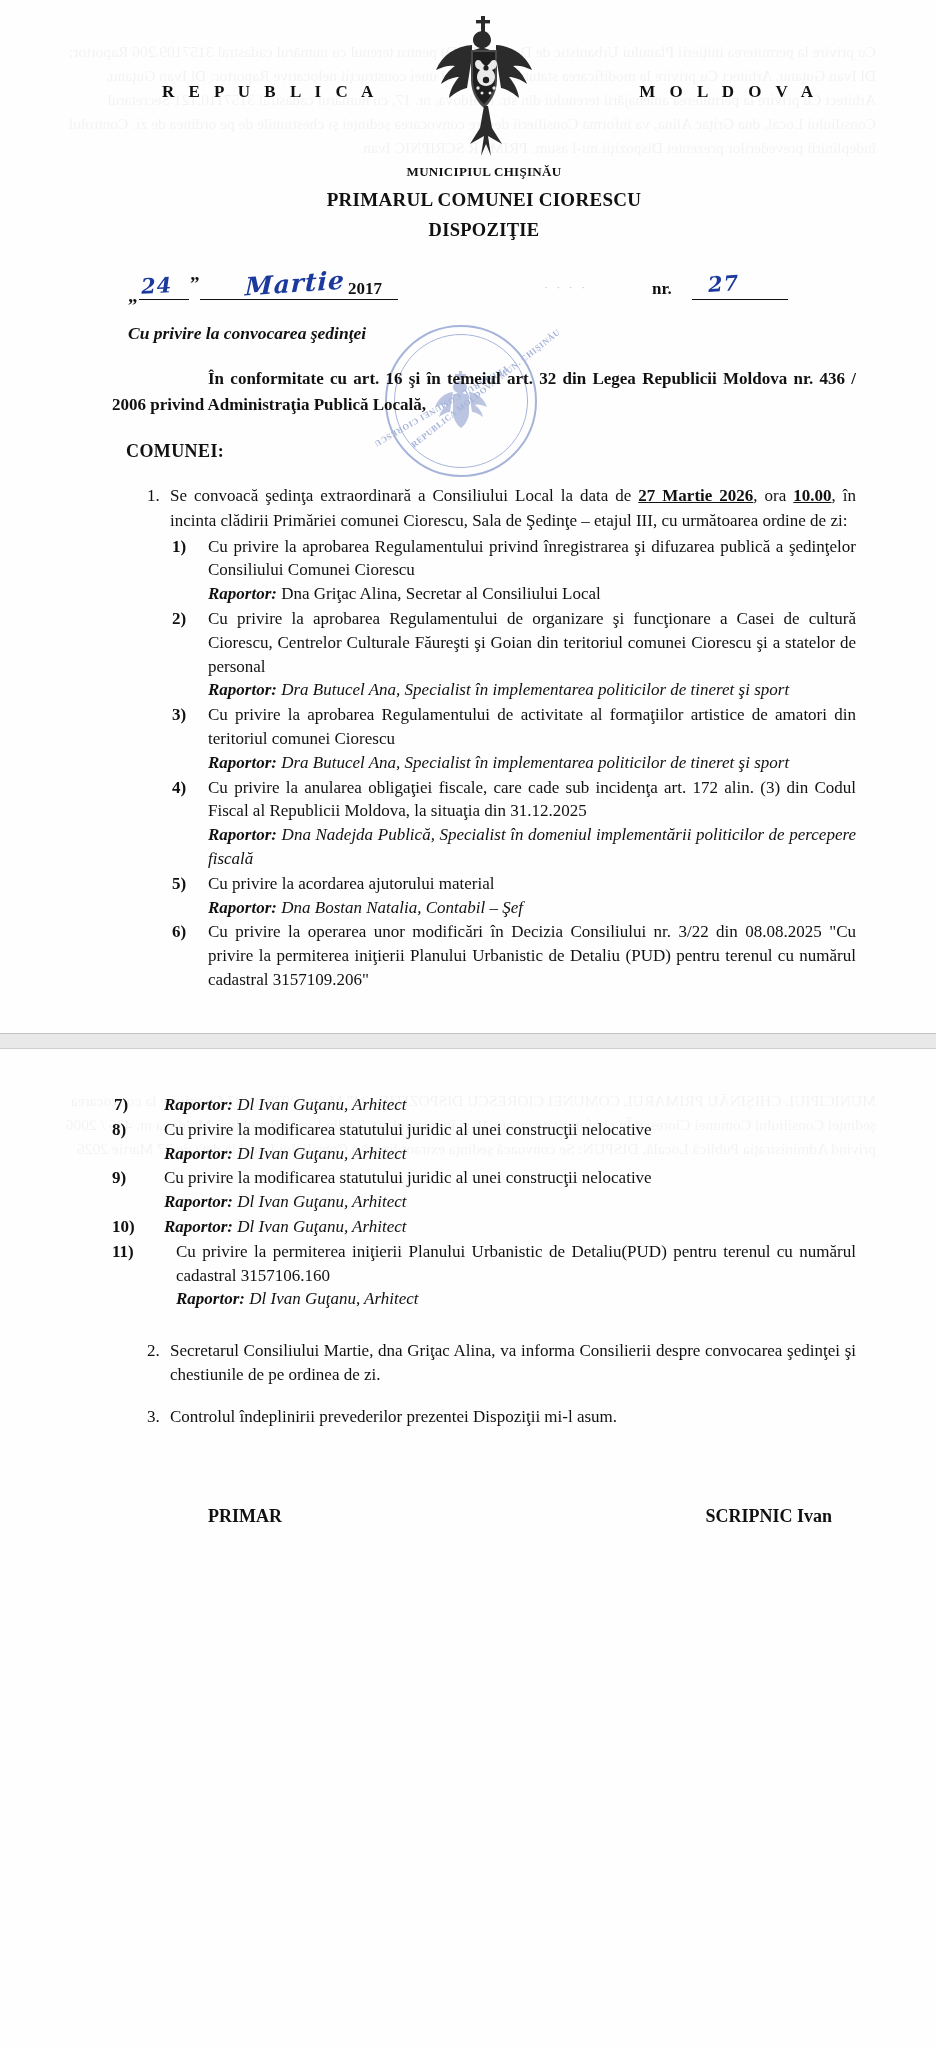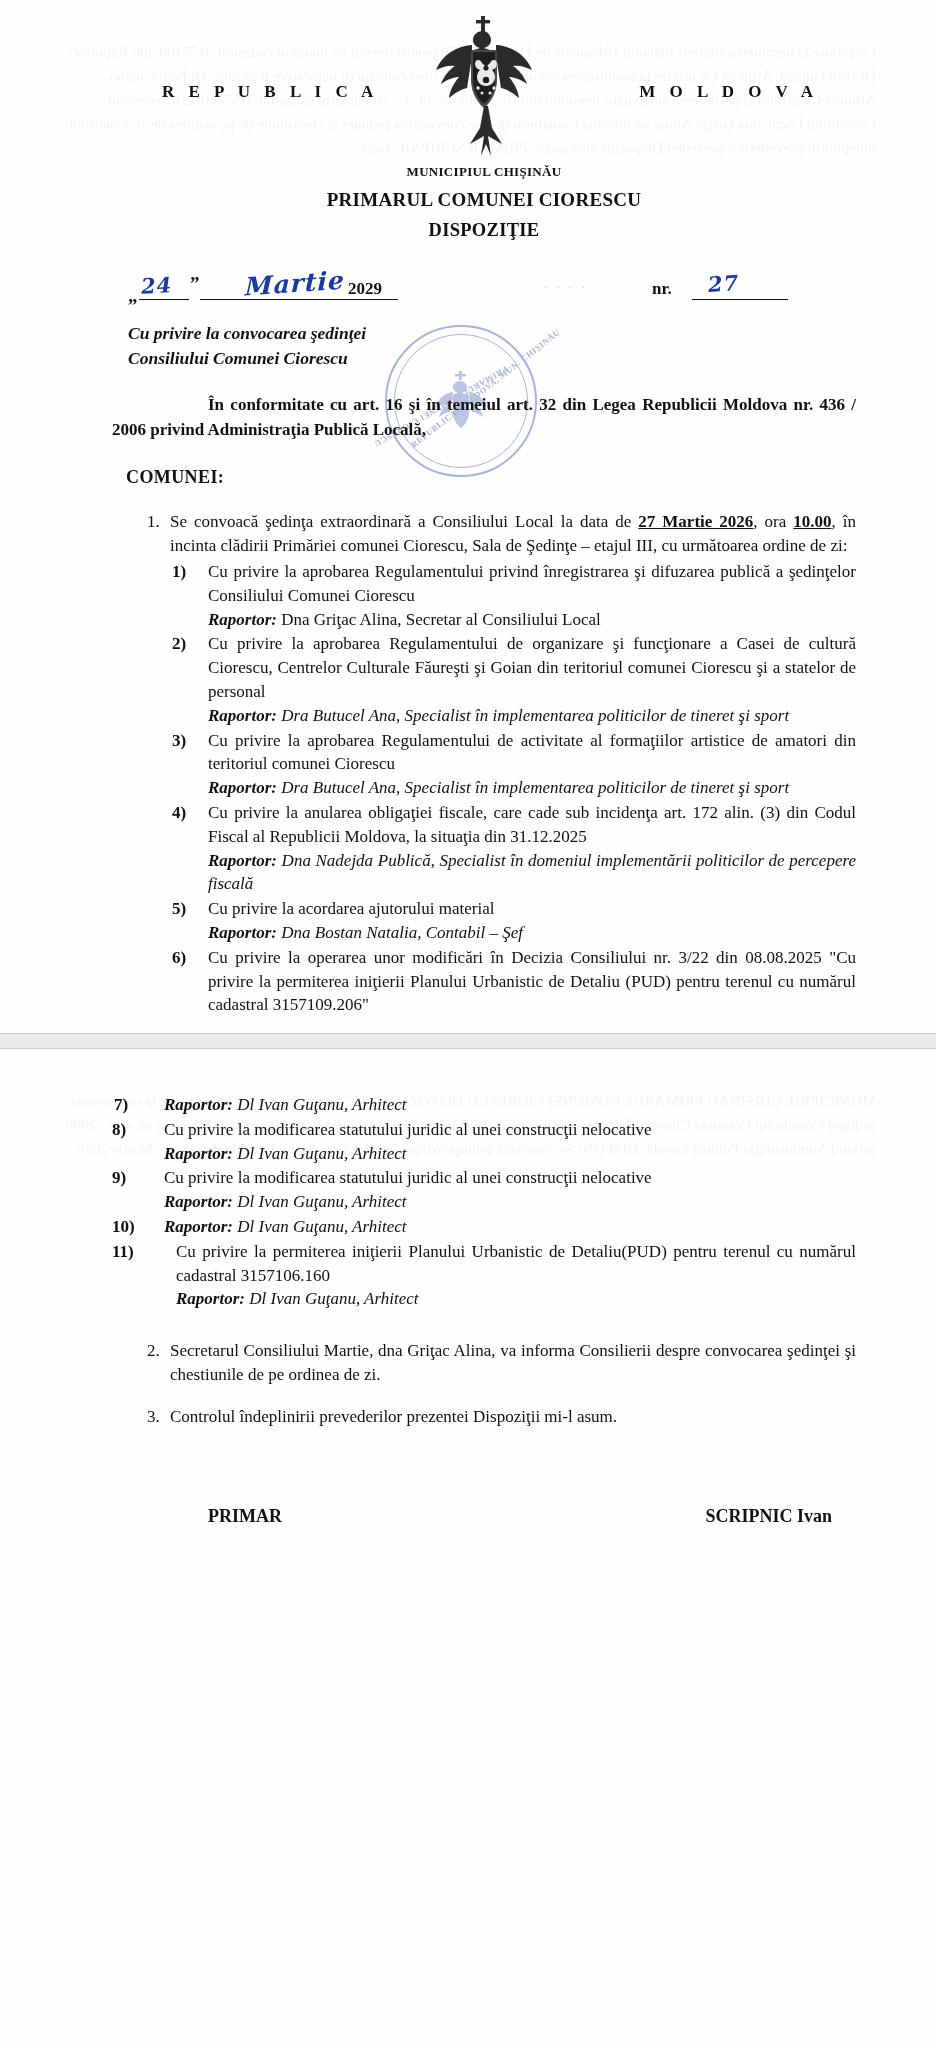--- a/index.html
+++ b/index.html
@@ -335,32 +335,31 @@
 
       <div class="org-line">MUNICIPIUL CHIŞINĂU</div>
       <div class="org-line second">PRIMARUL COMUNEI CIORESCU</div>
       <div class="org-line third">DISPOZIŢIE</div>
 
       <div class="date-row">
         <span class="dq">„</span>
         <span class="hand day">24</span>
         <span class="dq2">”</span>
         <span class="hand month">Martie</span>
-        <span class="year">2029</span>
+        <span class="year">2017</span>
         <span class="rule-a"></span>
         <span class="rule-b"></span>
         <span class="faint-dots">· · · ·</span>
         <span class="nr-label">nr.</span>
         <span class="hand nr-value">27</span>
         <span class="rule-c"></span>
       </div>
 
       <div class="subject">
         <div>Cu privire la convocarea şedinţei</div>
-        <div>Consiliului Comunei Ciorescu</div>
       </div>
 
       <div class="preamble">
         <span class="indent"></span><span>În conformitate cu art. 16 şi în temeiul  art. 32 din Legea Republicii Moldova</span>
         <span>nr. 436 / 2006 privind Administraţia Publică Locală,</span>
       </div>
 
       <div class="dispun">COMUNEI:</div>
 
       <ol class="level1">

